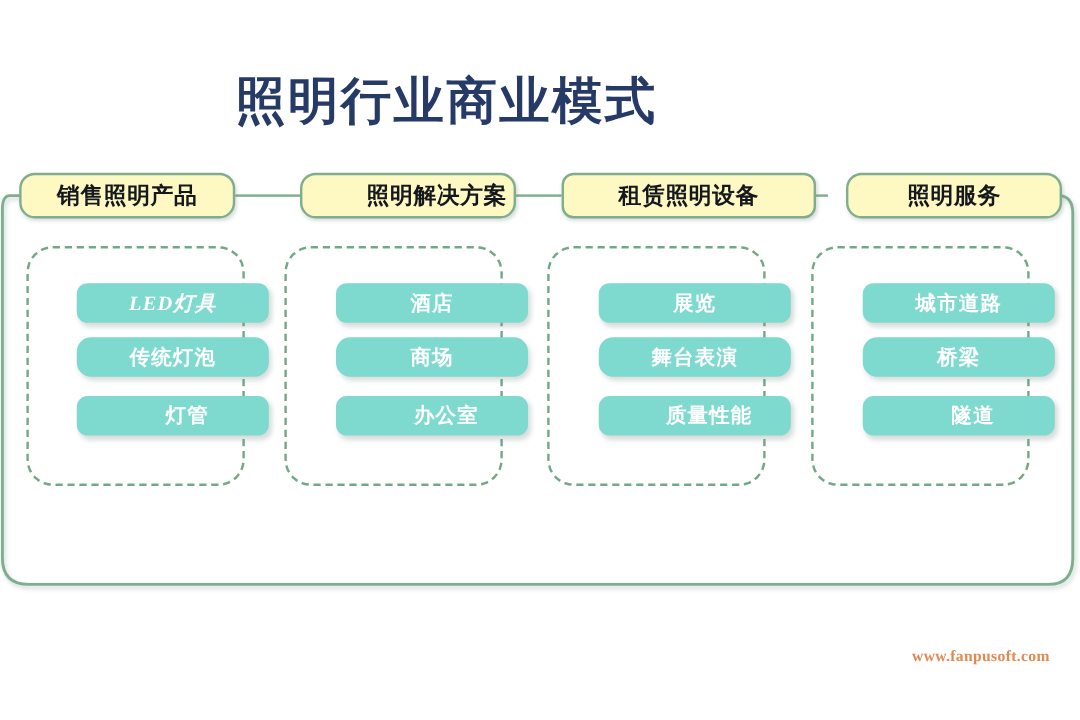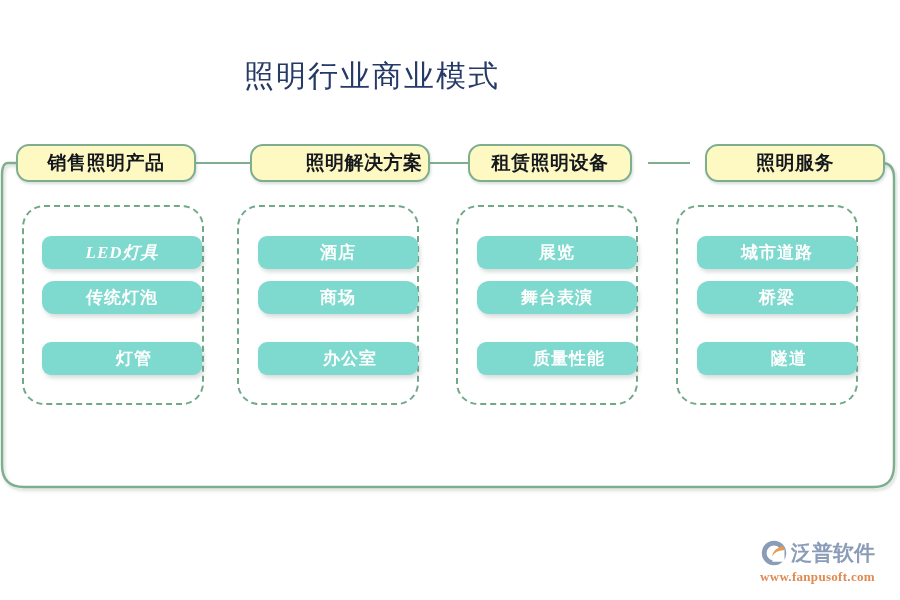--- a/index.html
+++ b/index.html
@@ -24,22 +24,22 @@
   }
 
   
   #page-title {
     position: absolute;
     left: 0;
     top: 56px;
     width: 744px;
     text-align: center;
     font-family: "Liberation Serif", "DejaVu Serif", serif;
-    font-size: 30px;
-    font-weight: 400;
+    font-size: 42px;
+    font-weight: 700;
     letter-spacing: 2px;
     color: #253a66;
     white-space: nowrap;
   }
 
   
   #frame-svg {
     position: absolute;
     left: 0; top: 0;
     width: 900px;
@@ -63,21 +63,21 @@
     font-size: 19px;
     font-weight: 700;
     color: #14171c;
     letter-spacing: 0.5px;
     white-space: nowrap;
     box-shadow: 1px 2px 3px rgba(120,140,130,0.28);
     z-index: 4;
   }
   .header-pill.c0 { left: 16px;  width: 180px; }
   .header-pill.c1 { left: 250px; width: 180px; padding-left: 48px; }
-  .header-pill.c2 { left: 468px; width: 164px; }
+  .header-pill.c2 { left: 468px; width: 212px; border-radius: 10px; }
   .header-pill.c3 { left: 690px; width: 180px; margin-left: 15px; }
 
   
   .pill-connector {
     position: absolute;
     top: 162px;
     height: 2px;
     background: #7fae8e;
     z-index: 2;
   }
@@ -113,28 +113,29 @@
     align-items: center;
     justify-content: center;
     font-family: "Liberation Serif", "DejaVu Serif", serif;
     font-size: 17px;
     font-weight: 700;
     color: #ffffff;
     letter-spacing: 1px;
     white-space: nowrap;
     box-shadow: 2px 3px 4px rgba(120,140,135,0.30);
     z-index: 5;
+    margin-left: 22px;
   }
   .item-chip.col0 { left: 42px; }
   .item-chip.col1 { left: 258px; }
   .item-chip.col2 { left: 477px; }
   .item-chip.col3 { left: 697px; }
   .item-chip.row0 { top: 236px; }
   .item-chip.row1 { top: 281px; border-radius: 12px; }
-  .item-chip.row2 { top: 342px; padding-left: 24px; }
+  .item-chip.row2 { top: 330px; padding-left: 24px; }
 
   .chip-italic { font-style: italic; }
 
   
   #logo {
     position: absolute;
     left: 760px;
     top: 538px;
     width: 130px;
     height: 50px;
@@ -219,25 +220,16 @@
 
   <div class="item-chip col2 row0">展览</div>
   <div class="item-chip col2 row2">质量性能</div>
   <div class="item-chip col2 row1">舞台表演</div>
 
   <div class="item-chip col3 row0">城市道路</div>
   <div class="item-chip col3 row1">桥梁</div>
   <div class="item-chip col3 row2">隧道</div>
 
   <div id="logo">
-    <div id="logo-row">
-      <svg id="logo-mark" viewBox="0 0 32 32" xmlns="http://www.w3.org/2000/svg">
-        <path d="M16 2 A14 14 0 1 0 16 30 A14 14 0 1 0 16 2 Z
-                 M16 7.5 A8.5 8.5 0 1 1 16 24.5 A8.5 8.5 0 1 1 16 7.5 Z" fill="#8b9cb8" fill-rule="evenodd"></path>
-        <path d="M14 26 L28 26 L28 12 Q20 13 16.5 18 Q14.6 21.6 14 26 Z" fill="#ffffff"></path>
-        <path d="M27 8 Q16 10 13.5 20 Q19 12.5 27 13 Z" fill="#e89a4e"></path>
-      </svg>
-      <div id="logo-word">泛普软件</div>
-    </div>
     <div id="logo-url">www.fanpusoft.com</div>
   </div>
 
 </div>
 
 </body></html>

